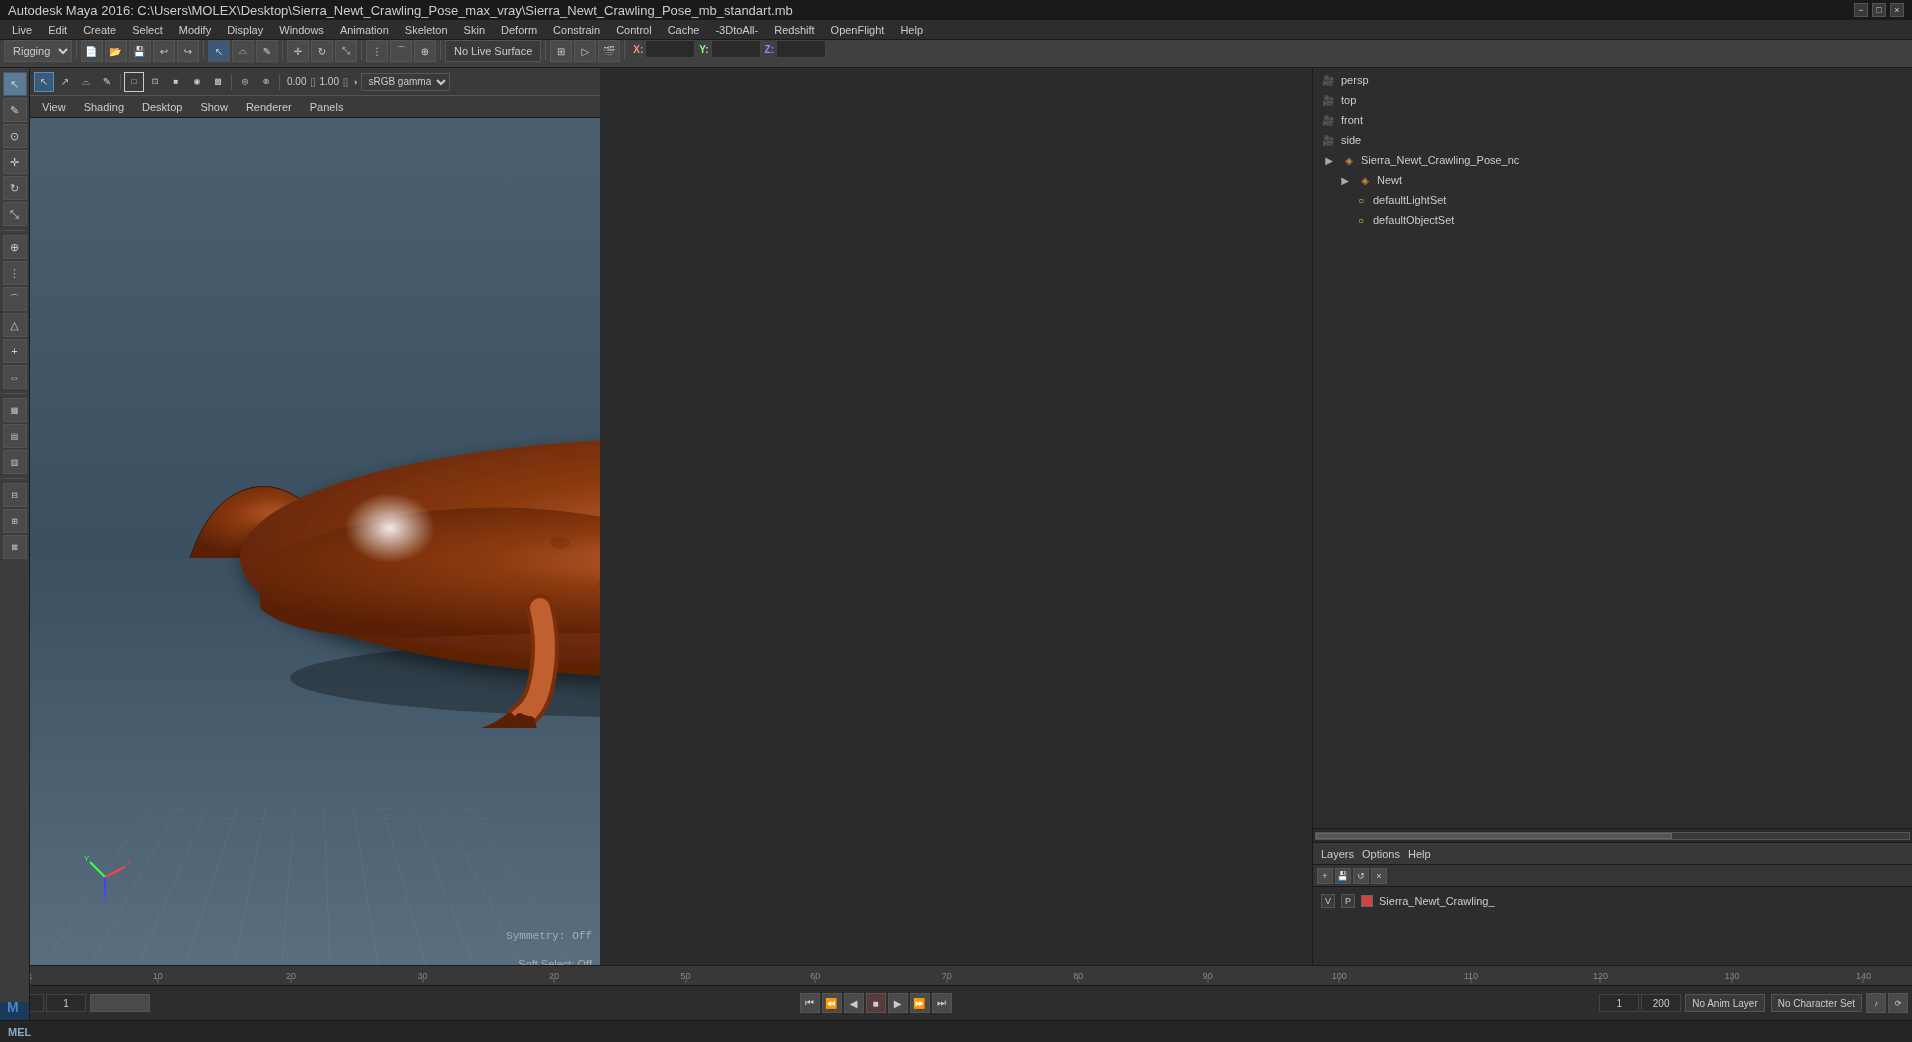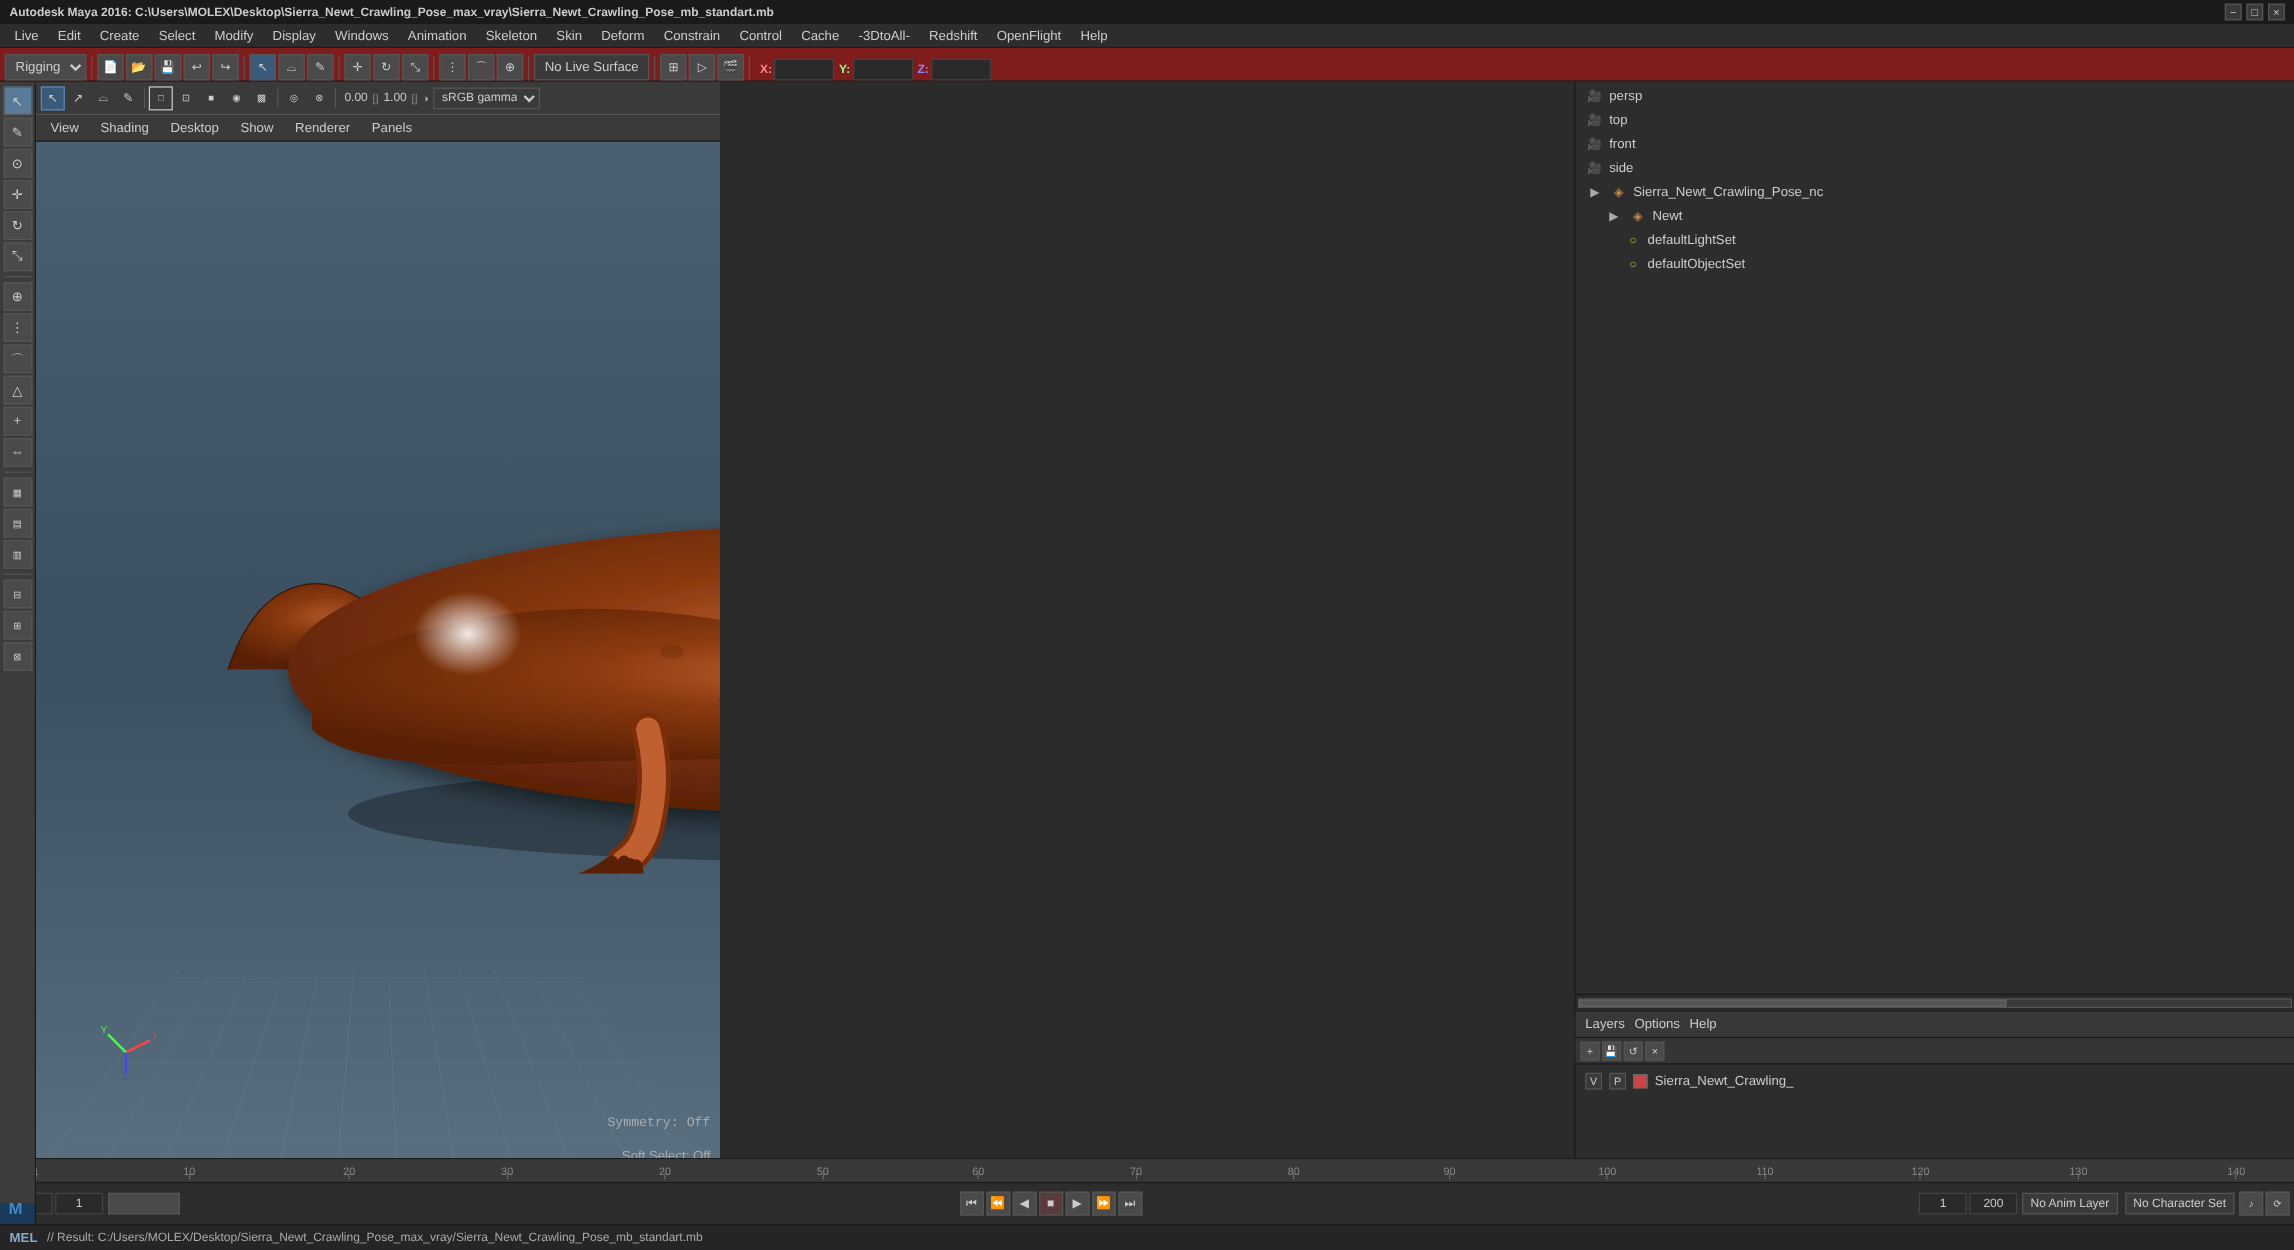--- a/index.html
+++ b/index.html
@@ -21,23 +21,22 @@
       background: #1a1a1a;
       display: flex;
       align-items: center;
       justify-content: space-between;
       padding: 0 8px;
       position: absolute;
       top: 0;
       z-index: 100;
     }
     #title-text {
-      font-size: 10px;
+      font-size: 13px;
       color: #cccccc;
-      font-weight: bold;
     }
     #title-controls {
       display: flex;
       gap: 4px;
     }
     .title-btn {
       width: 14px;
       height: 14px;
       background: #3a3a3a;
       border: 1px solid #555;
@@ -67,23 +66,23 @@
       font-size: 11px;
       color: #cccccc;
       cursor: pointer;
       white-space: nowrap;
     }
 
     
     #main-toolbar {
       width: 100%;
       height: 28px;
-      background: #7f1d1d;
-      display: flex;
-      align-items: flex-end;
+      background: #404040;
+      display: flex;
+      align-items: flex-start;
       padding: 0 4px;
       position: absolute;
       top: 40px;
       z-index: 100;
       gap: 2px;
       border-bottom: 1px solid #1a1a1a;
     }
     .toolbar-btn {
       width: 22px;
       height: 22px;
@@ -1037,20 +1036,19 @@
     <div style="height:18px;background:#3a3a3a;border:1px solid #555;padding:0 6px;display:flex;align-items:center;font-size:10px;color:#ccc;cursor:pointer;margin:0 2px;">
       <span>No Character Set</span>
     </div>
     <div class="transport-btn" style="font-size:8px;">♪</div>
     <div class="transport-btn" style="font-size:8px;">⟳</div>
   </div>
 </div>
 
 <div id="status-bar">
   <span class="status-mel">MEL</span>
-  <span class="status-text">// Result: C:/Users/MOLEX/Desktop/Sierra_Newt_Crawling_Pose_max_vray/Sierra_Newt_Crawling_Pose_mb_standart.mb</span>
 </div>
 
 <div id="maya-logo" style="bottom:22px;">
   <svg width="20" height="20">
     <text x="2" y="16" fill="#4488cc" font-size="14" font-weight="bold">M</text>
   </svg>
 </div>
 
 </body></html>

